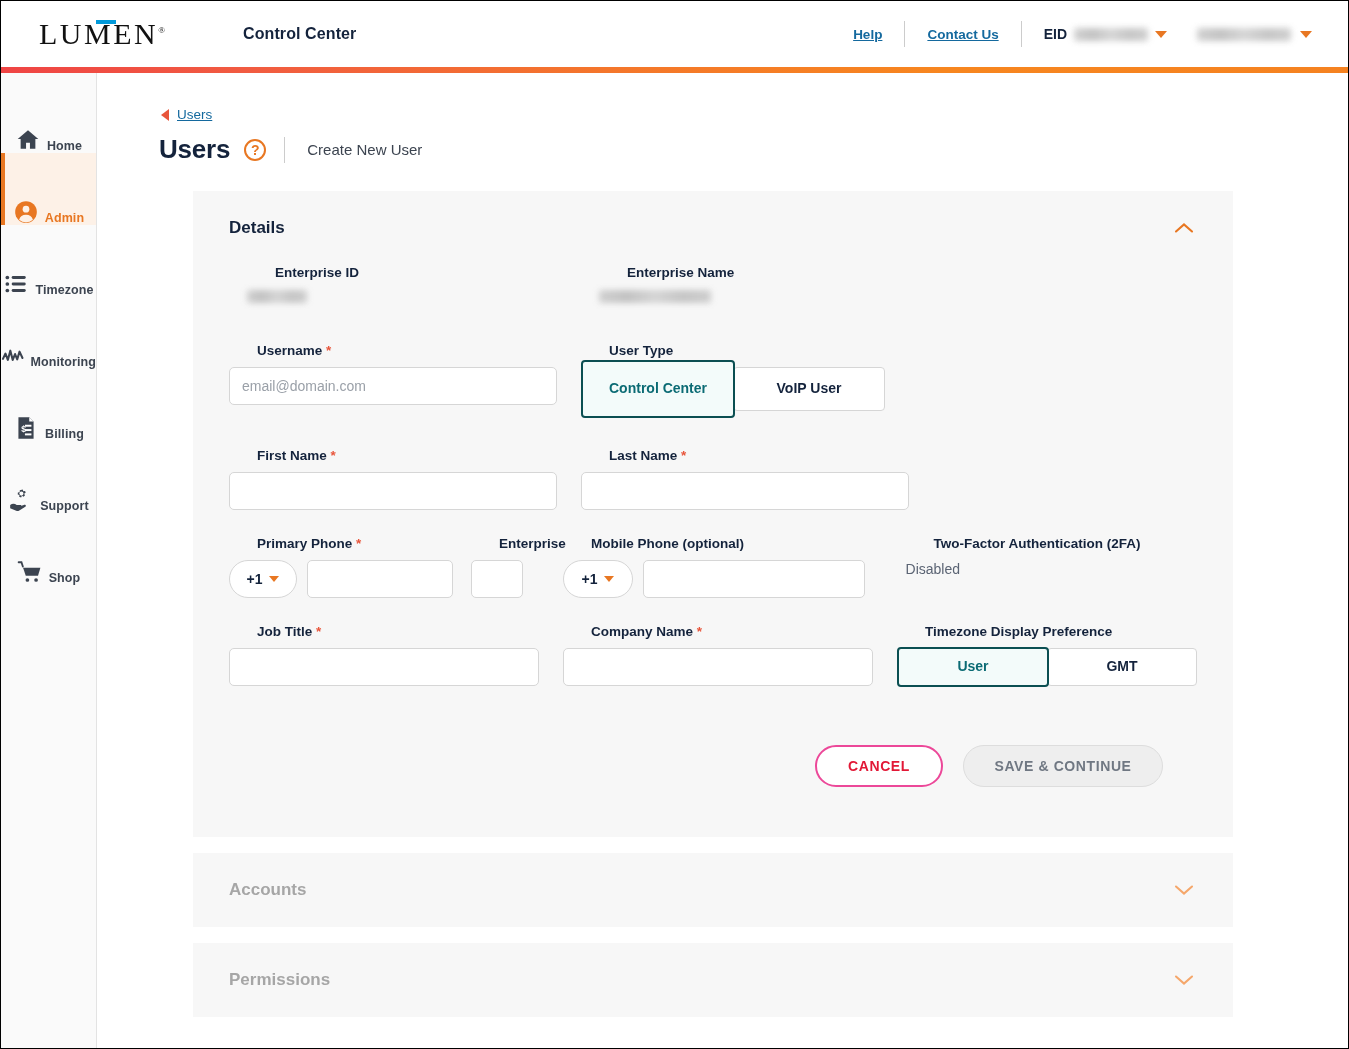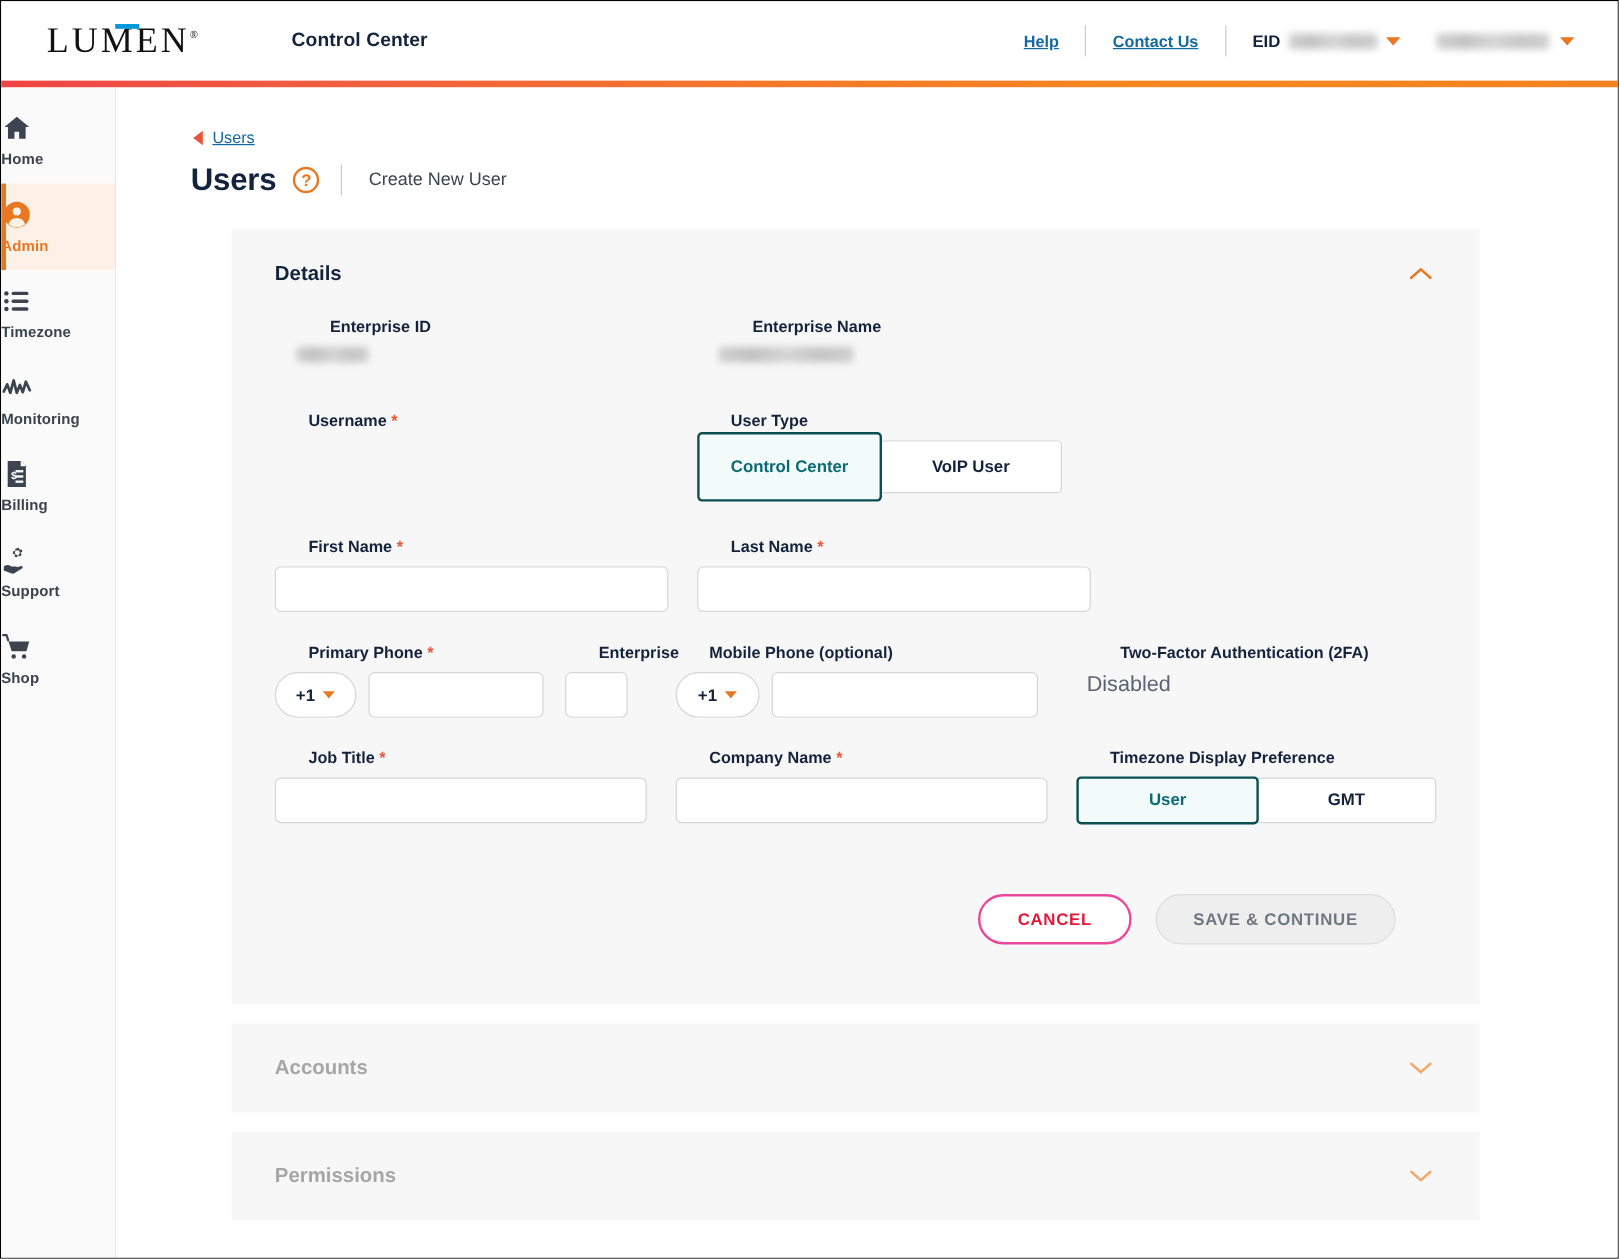--- a/index.html
+++ b/index.html
@@ -148,22 +148,22 @@
     width: 96px;
     background: #fafafa;
     border-right: 1px solid #e3e3e3;
     padding-top: 8px;
     flex-shrink: 0;
   }
   .nav-item {
     position: relative;
     height: 72px;
     display: flex;
-    flex-direction: column;
-    align-items: flex-start;
+    flex-direction: row;
+    align-items: flex-end;
     justify-content: center;
     gap: 6px;
     cursor: pointer;
     background: transparent;
   }
   .nav-item.active {
     background: #fdf1e7;
   }
   .nav-item.active::before {
     content: "";
@@ -289,21 +289,21 @@
     font-weight: bold;
     color: #14233c;
     margin-bottom: 9px;
     display: block;
     white-space: nowrap;
     margin-left: 28px;
   }
   .req { color: #e8553b; font-weight: bold; }
 
   .static-val {
-    font-size: 18px;
+    font-size: 14px;
     color: #5b6474;
   }
 
   .txt-input {
     width: 100%;
     height: 38px;
     border: 1px solid #d6d6d6;
     border-radius: 5px;
     background: #ffffff;
     padding: 0 12px;
@@ -542,20 +542,21 @@
               <span class="redacted ent-name"></span>
             </div>
           </div>
 
           <div class="row" style="margin-top:36px;">
             <div class="col-a">
               <label class="fld-label">
                 <span>Username</span>
                 <span class="req">*</span>
               </label>
+              <input class="txt-input" type="text" placeholder="email@domain.com" style="">
             </div>
 
             <div class="col-b" style="width:328px;">
               <span class="fld-label">User Type</span>
               <div class="seg-wrap usertype">
                 <div class="seg sel">Control Center</div>
                 <div class="seg">VoIP User</div>
               </div>
             </div>
           </div>

